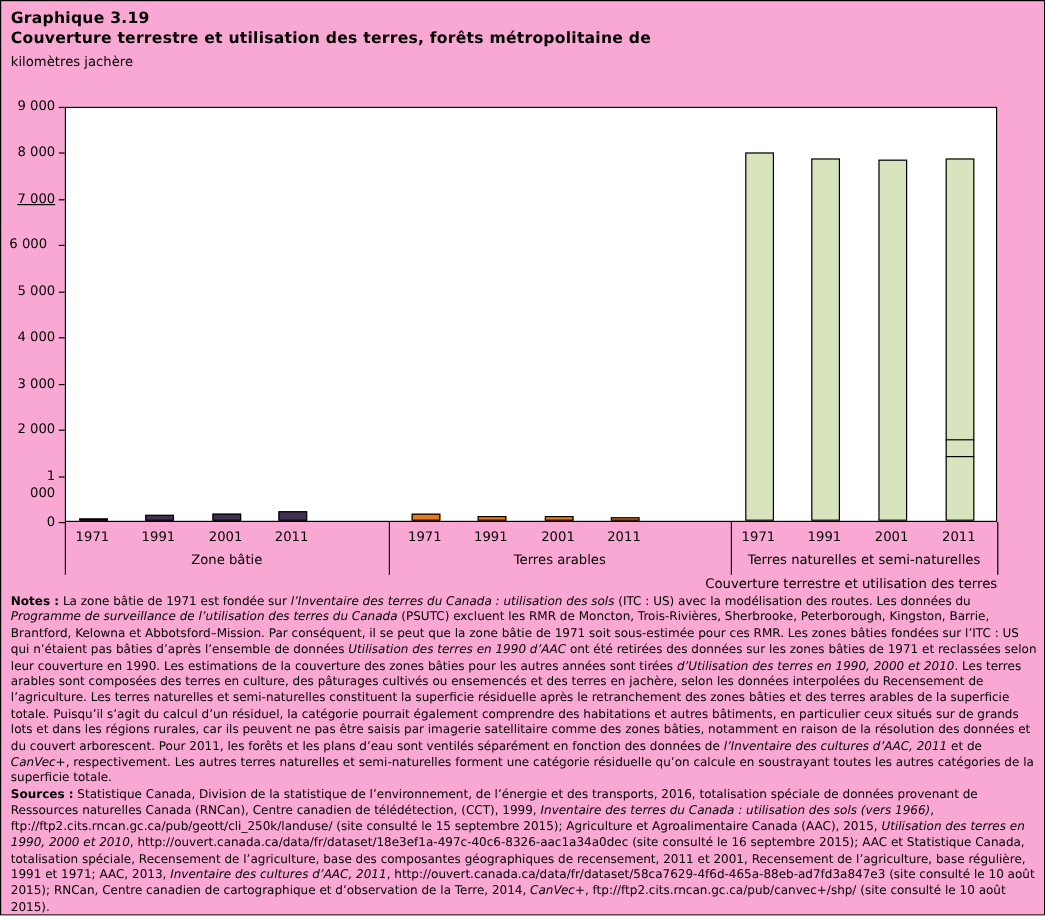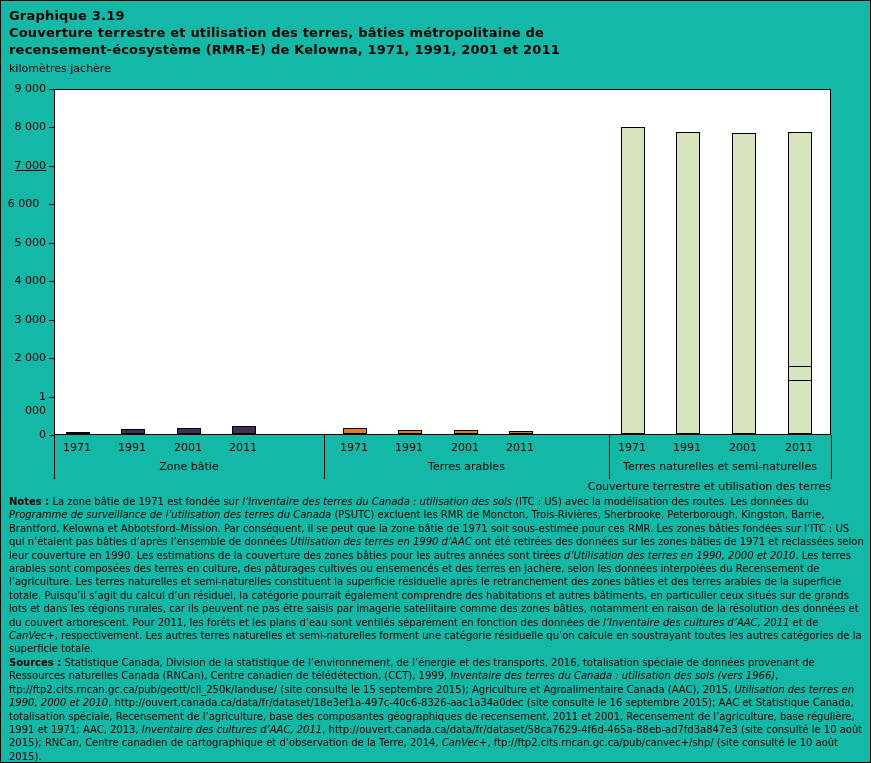--- a/index.html
+++ b/index.html
@@ -4,21 +4,21 @@
 <style>
   * { margin:0; padding:0; box-sizing:border-box; }
   html,body { background:#fff; }
   body {
     width:871px; height:763px;
     font-family:"DejaVu Sans","Liberation Sans",sans-serif;
     color:#000;
   }
   .page {
     position:relative; width:871px; height:763px;
-    border:1px solid #000; background:#14b8a6; overflow:hidden;
+    border:1px solid #000; background:#f9a8d4; overflow:hidden;
   }
   .header { position:absolute; left:8px; top:6px; width:840px; }
   .kicker, .title-line { font-size:13px; font-weight:bold; line-height:17px; letter-spacing:0.2px; }
   .unit { font-size:11px; margin-top:4px; }
 
   .plot {
     position:absolute; left:53px; top:88px; width:777px; height:346px;
     border:1px solid #000; background:#fff;
   }
   .bar { position:absolute; bottom:0; width:24px; border:1px solid #000; }
@@ -41,22 +41,21 @@
   .seg-b { font-weight:bold; }
   .seg-i { font-style:italic; }
 </style>
 </head>
 <body>
 
 <div class="page">
 
   <div class="header">
     <div class="kicker">Graphique  3.19</div>
-    <div class="title-line">Couverture terrestre et utilisation  des terres, bâties  métropolitaine  de</div>
-    <div class="title-line">recensement-écosystème (RMR-E)  de Kelowna,  1971, 1991, 2001  et 2011</div>
+    <div class="title-line">Couverture terrestre et utilisation  des terres, forêts  métropolitaine  de</div>
     <div class="unit">kilomètres jachère</div>
   </div>
 
   <div id="y-axis">
       <div class="ytick-label" style="top: 427px;">0</div>
       <div class="ytick-mark" style="top: 434px;"></div>
       <div class="ytick-label" style="top: 388.556px; padding-left: 20px;">1 000</div>
       <div class="ytick-mark" style="top: 395.556px;"></div>
       <div class="ytick-label" style="top: 350.111px;">2 000</div>
       <div class="ytick-mark" style="top: 357.111px;"></div>

